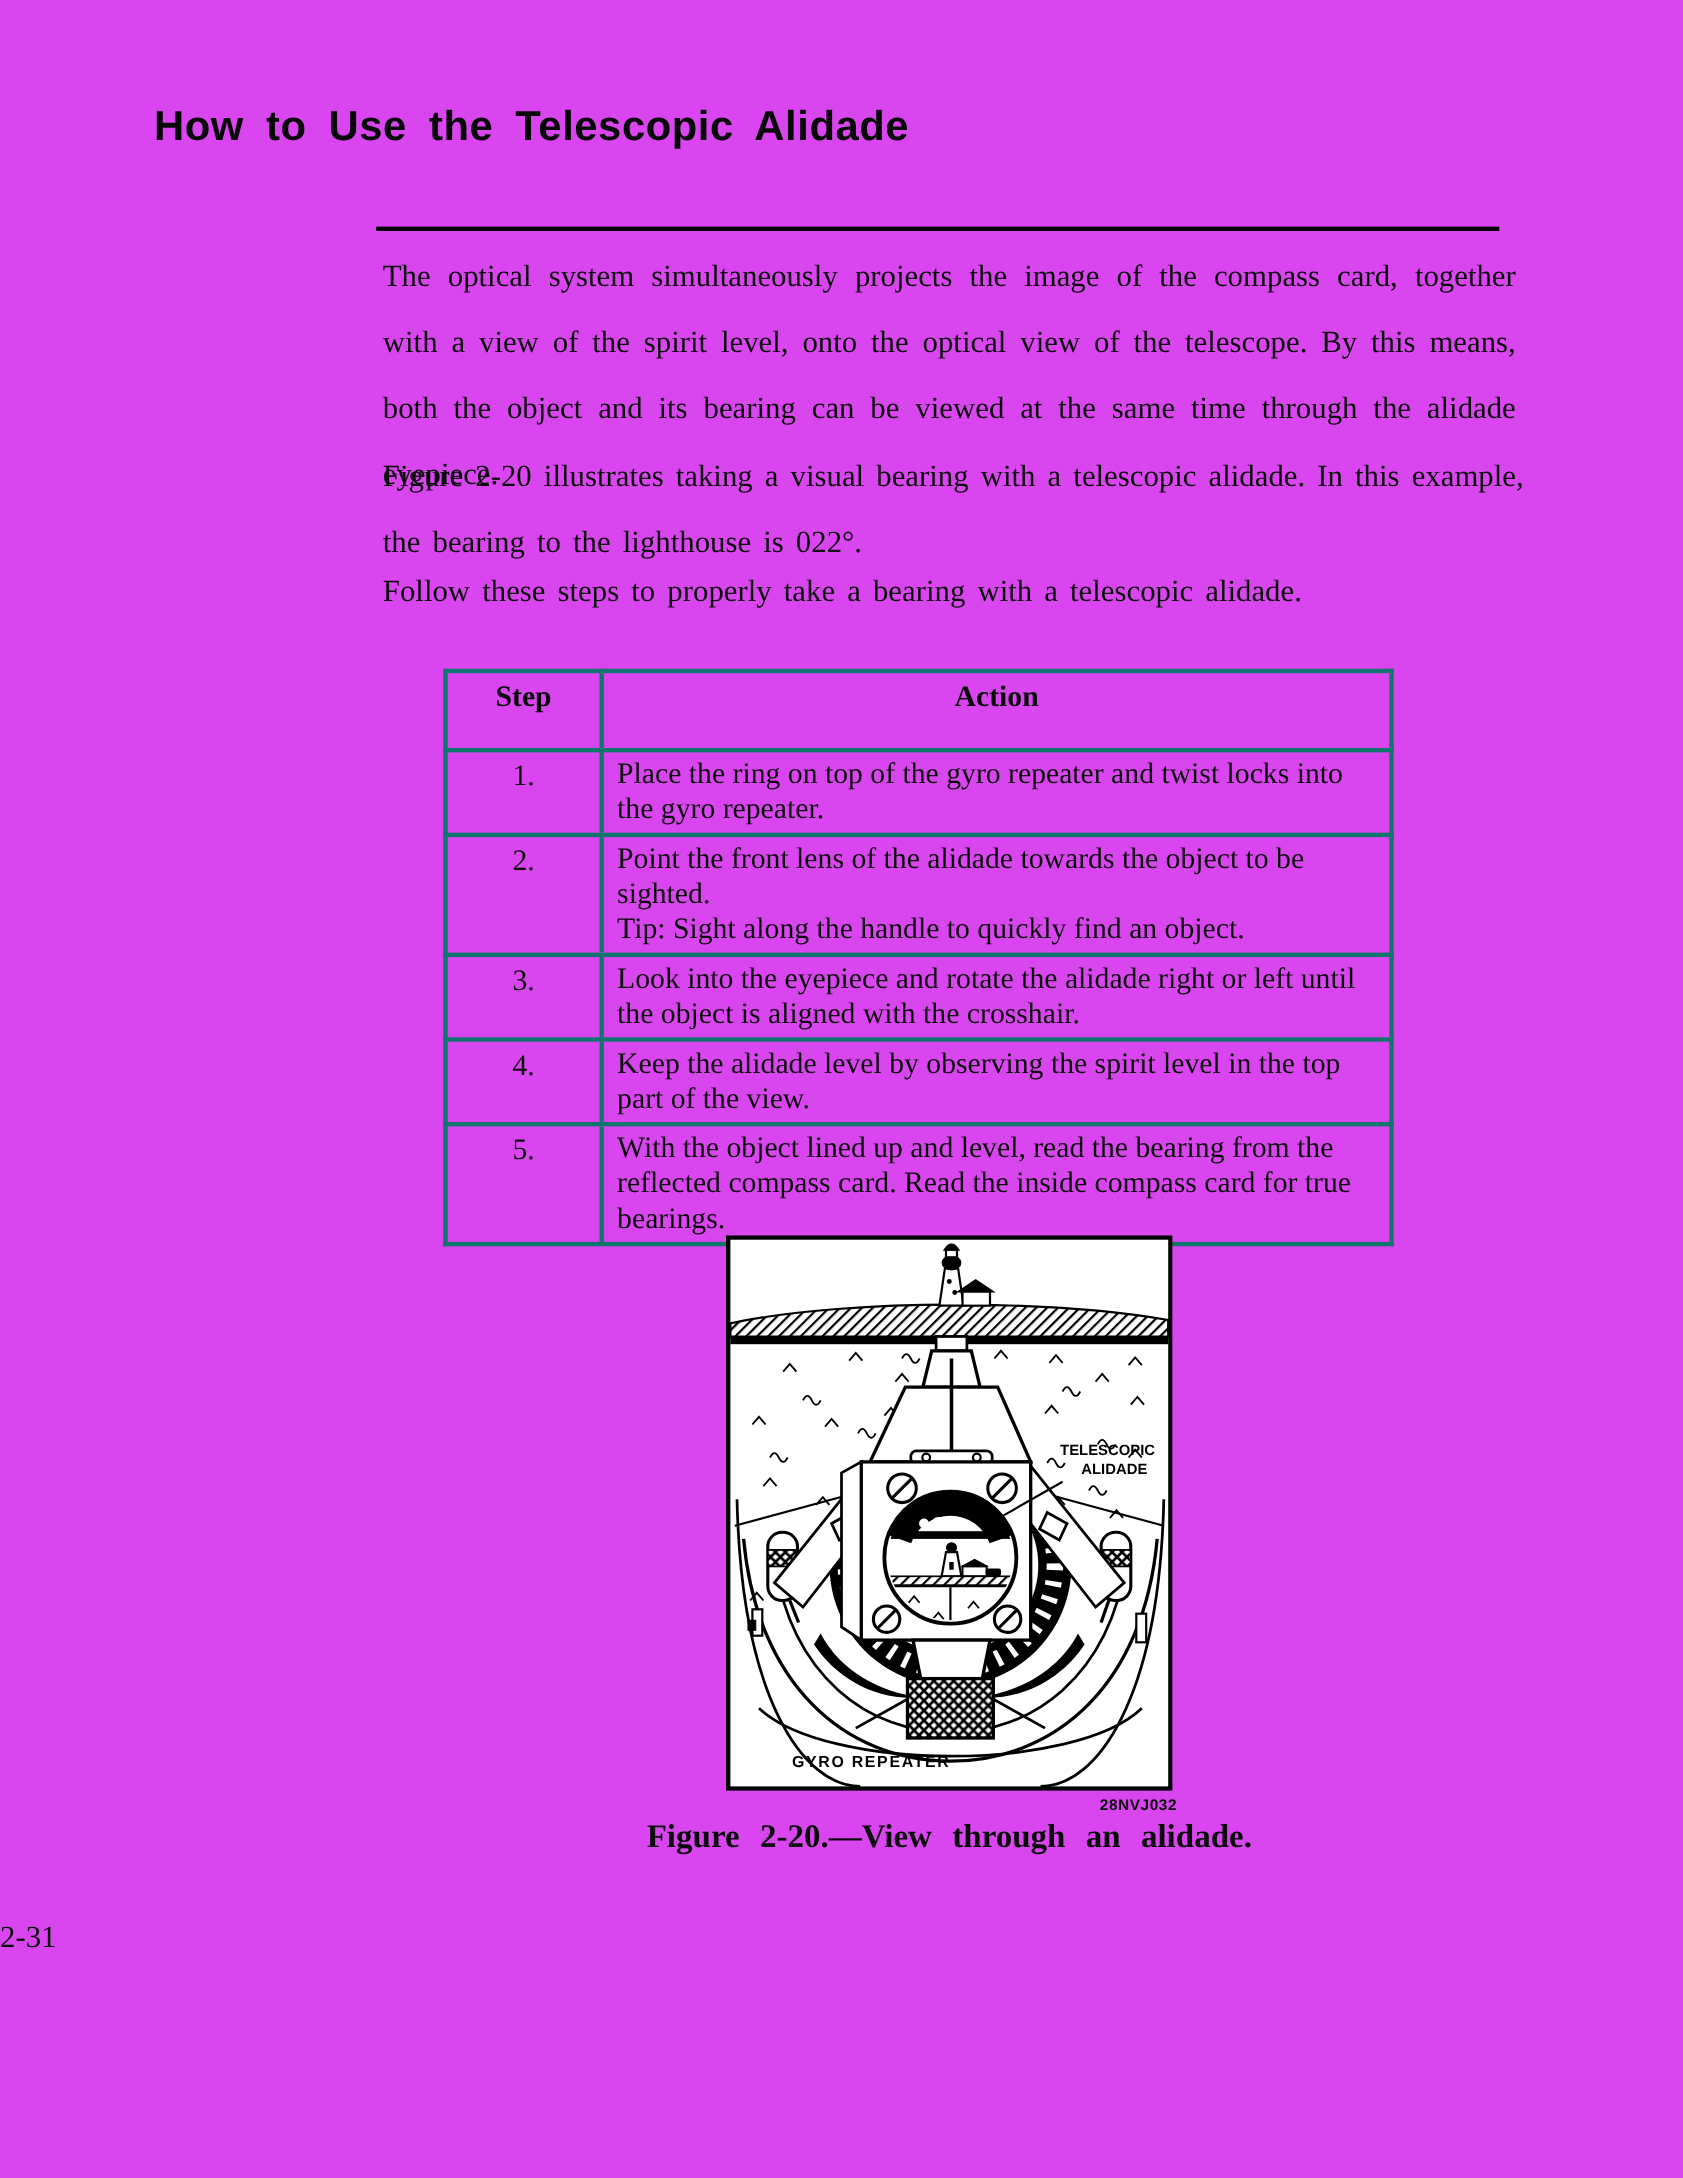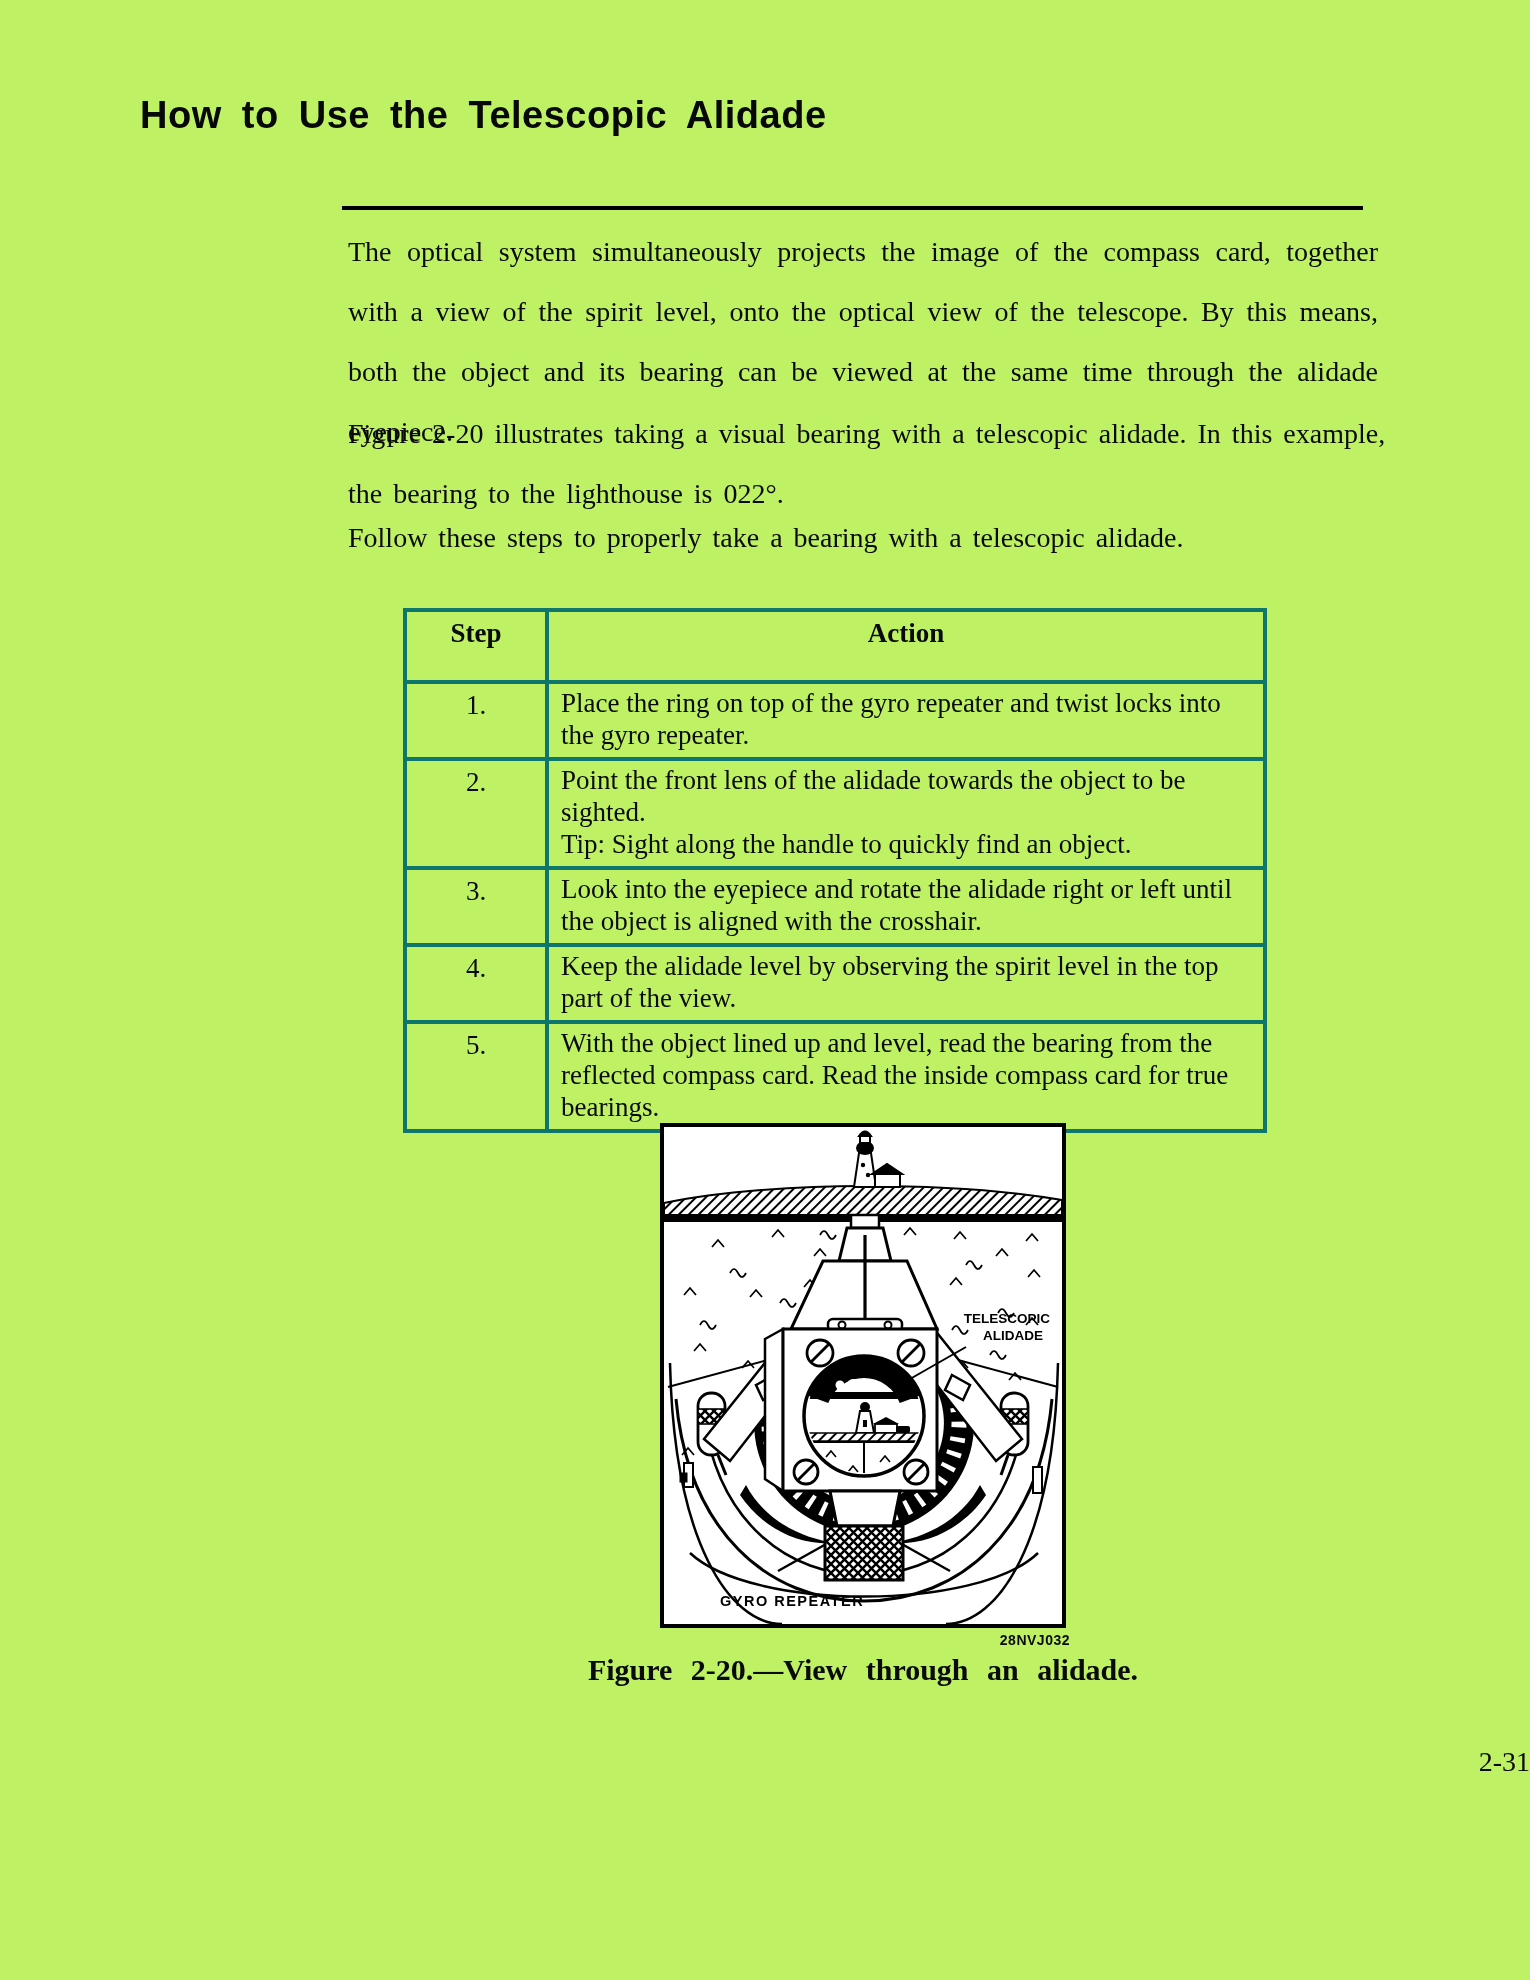--- a/index.html
+++ b/index.html
@@ -1,16 +1,16 @@
 <!DOCTYPE html>
 <html><head>
 <meta charset="utf-8">
 <style>
   html,body{margin:0;padding:0;background:#e8e8e8;}
-  .page{position:relative;width:1530px;height:1980px;background:#bef264;color:#0a0a0a;
+  .page{position:relative;width:1530px;height:1980px;background:#d946ef;color:#0a0a0a;
         font-family:"Liberation Serif",serif;overflow:hidden;margin:0 auto;}
 
   .doc-title{position:absolute;left:140px;top:94px;
     font-family:"Liberation Sans",sans-serif;font-weight:bold;font-size:38px;
     letter-spacing:0.5px;word-spacing:9px;color:#080808;}
 
   .top-rule{position:absolute;left:342px;top:206px;width:1021px;height:4px;background:#000;}
 
   .side-heading{position:absolute;left:180px;top:230px;width:230px;
     font-weight:bold;font-size:28px;line-height:39px;word-spacing:5px;}
@@ -30,21 +30,21 @@
   td.step{text-align:center;padding-top:5px;}
   td.action{padding:3px 10px 6px 12px;}
   tr.rh1{height:60px;} tr.rh2{height:92px;} tr.rh3{height:62px;}
   tr.rh4{height:62px;} tr.rh5{height:84px;}
 
   .figure-wrap{position:absolute;left:660px;top:1123px;width:406px;height:505px;}
   .figure-id{position:absolute;left:950px;top:1632px;width:120px;text-align:right;
     font-family:"Liberation Sans",sans-serif;font-weight:bold;font-size:14px;letter-spacing:0.5px;}
   .figure-caption{position:absolute;left:520px;top:1653px;width:686px;text-align:center;
     font-weight:bold;font-size:30px;word-spacing:11px;}
-  .page-number{position:absolute;left:0;top:1746px;width:1530px;text-align:right;font-size:28px;}
+  .page-number{position:absolute;left:0;top:1746px;width:1530px;text-align:left;font-size:28px;}
 
   svg text{font-family:"Liberation Sans",sans-serif;font-weight:bold;fill:#000;}
 </style>
 </head>
 <body>
 
 <div class="page">
 
   <div class="doc-title">How to Use the Telescopic Alidade</div>
 

